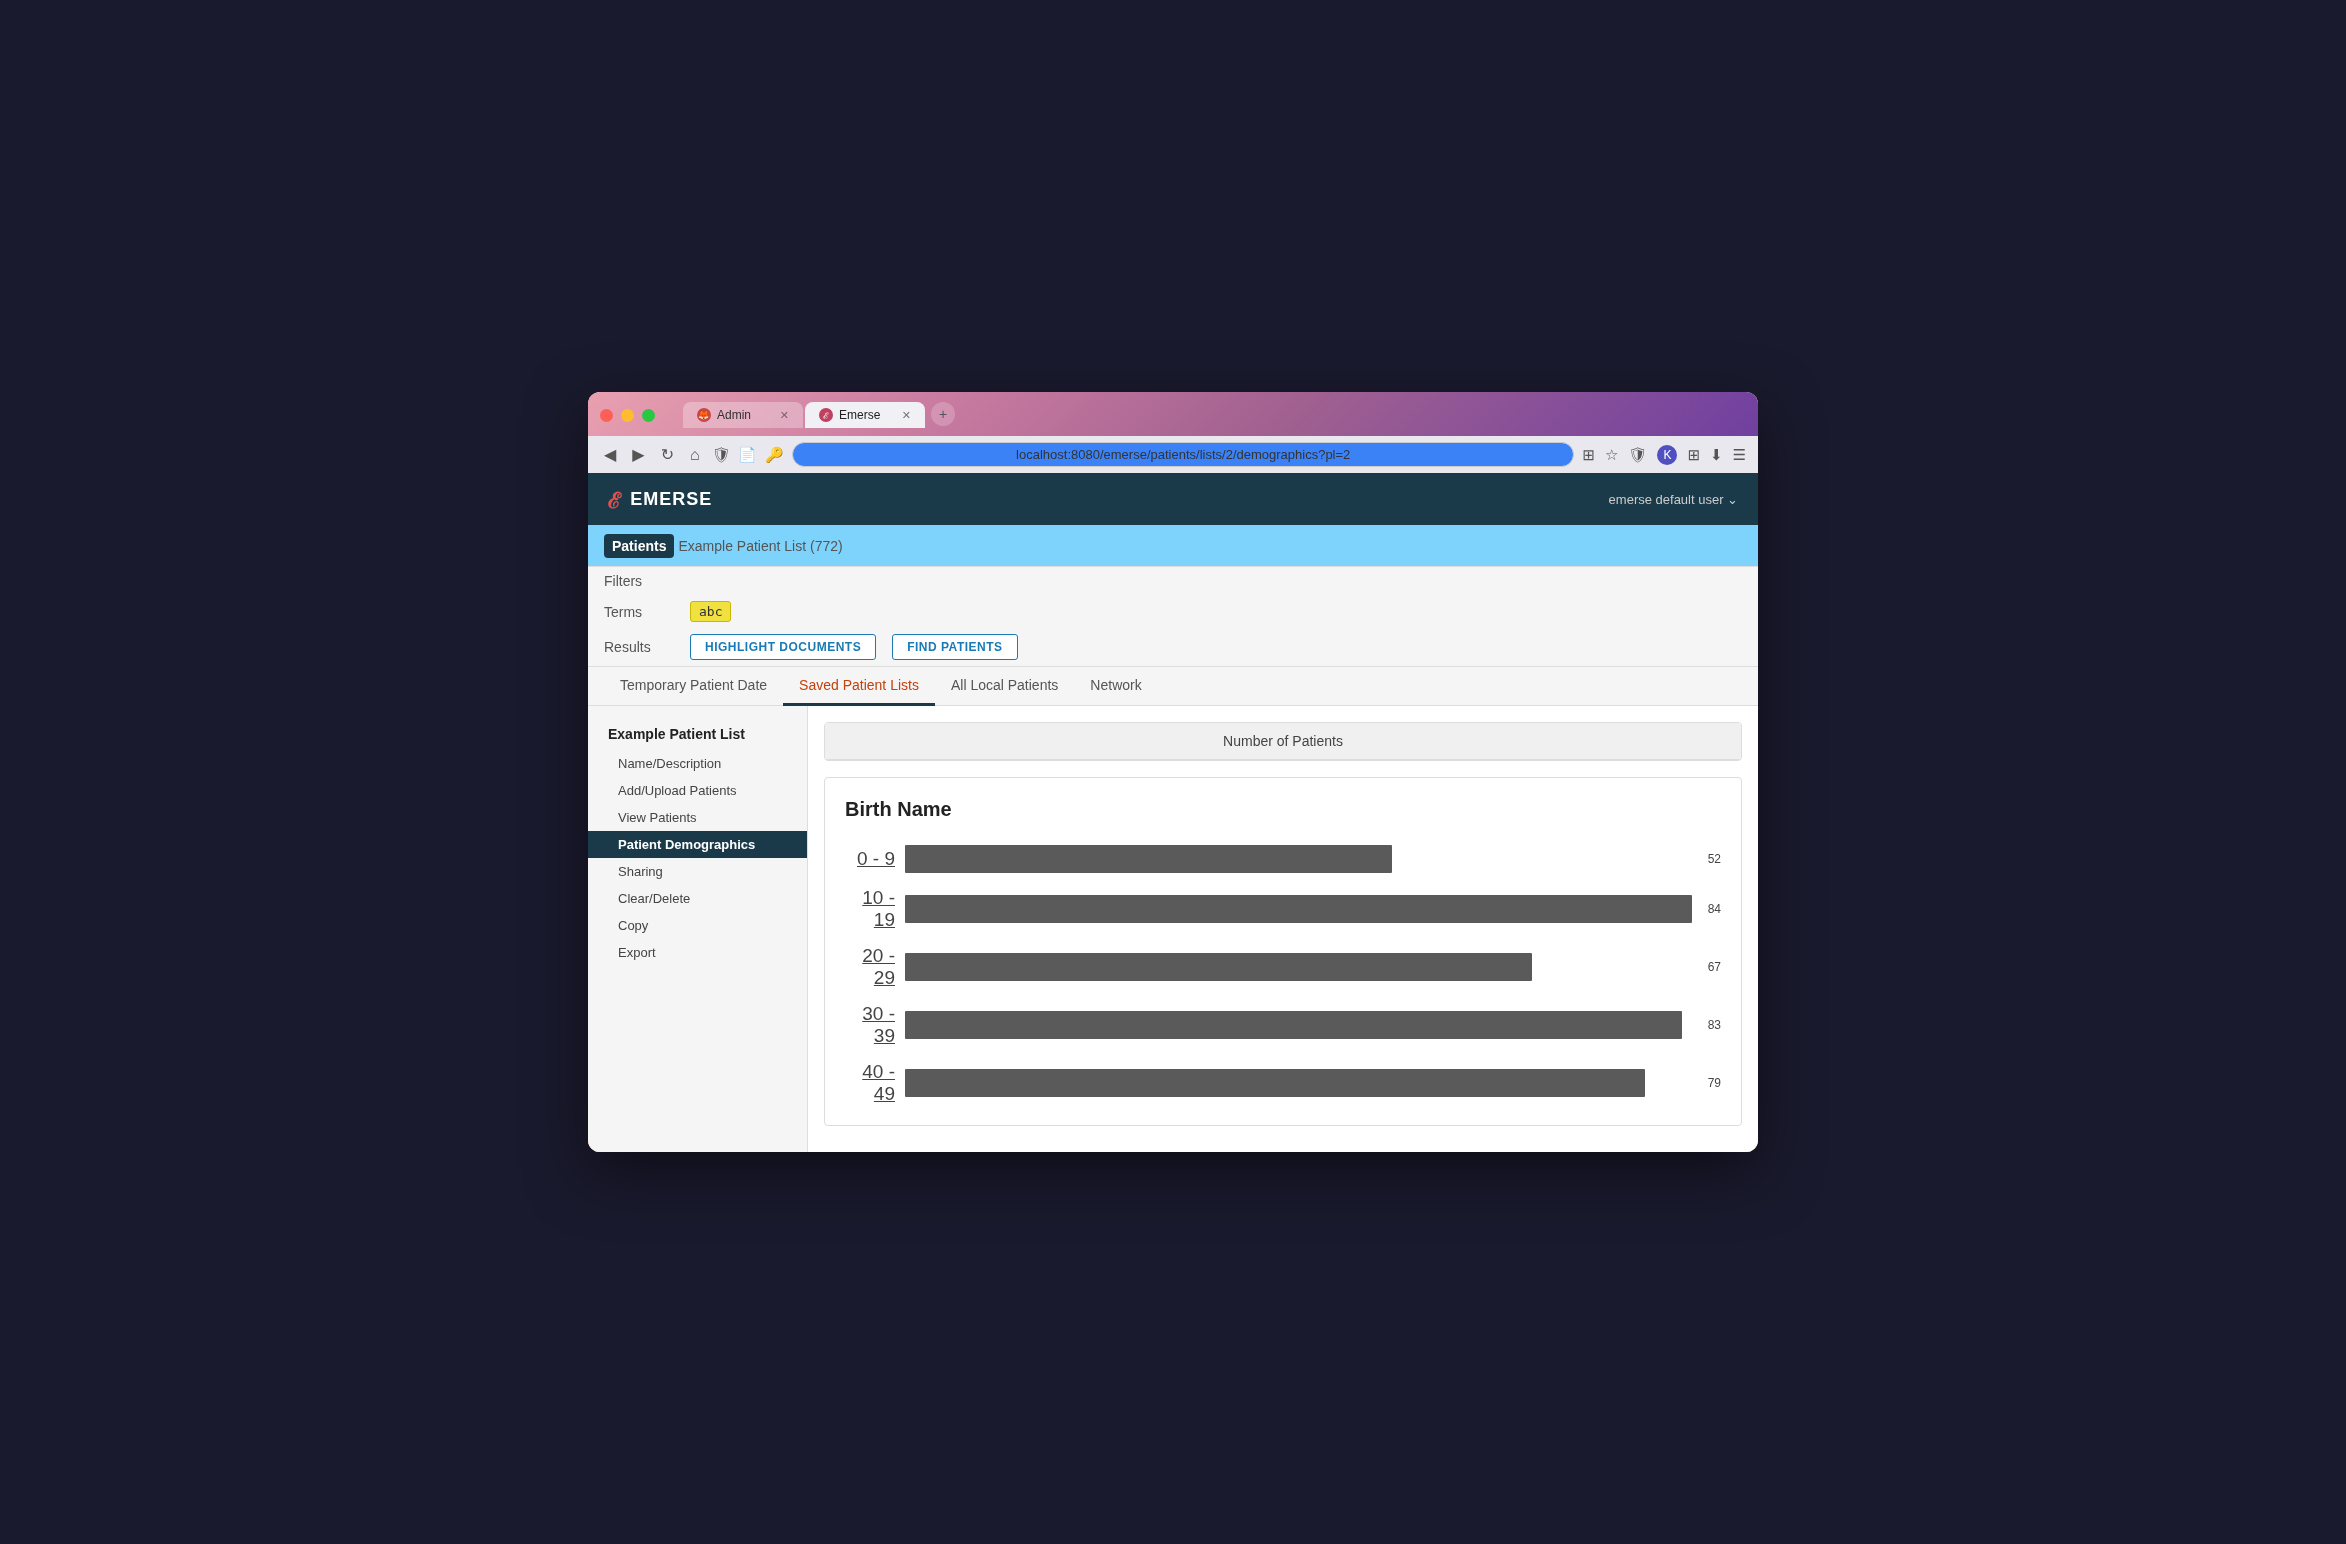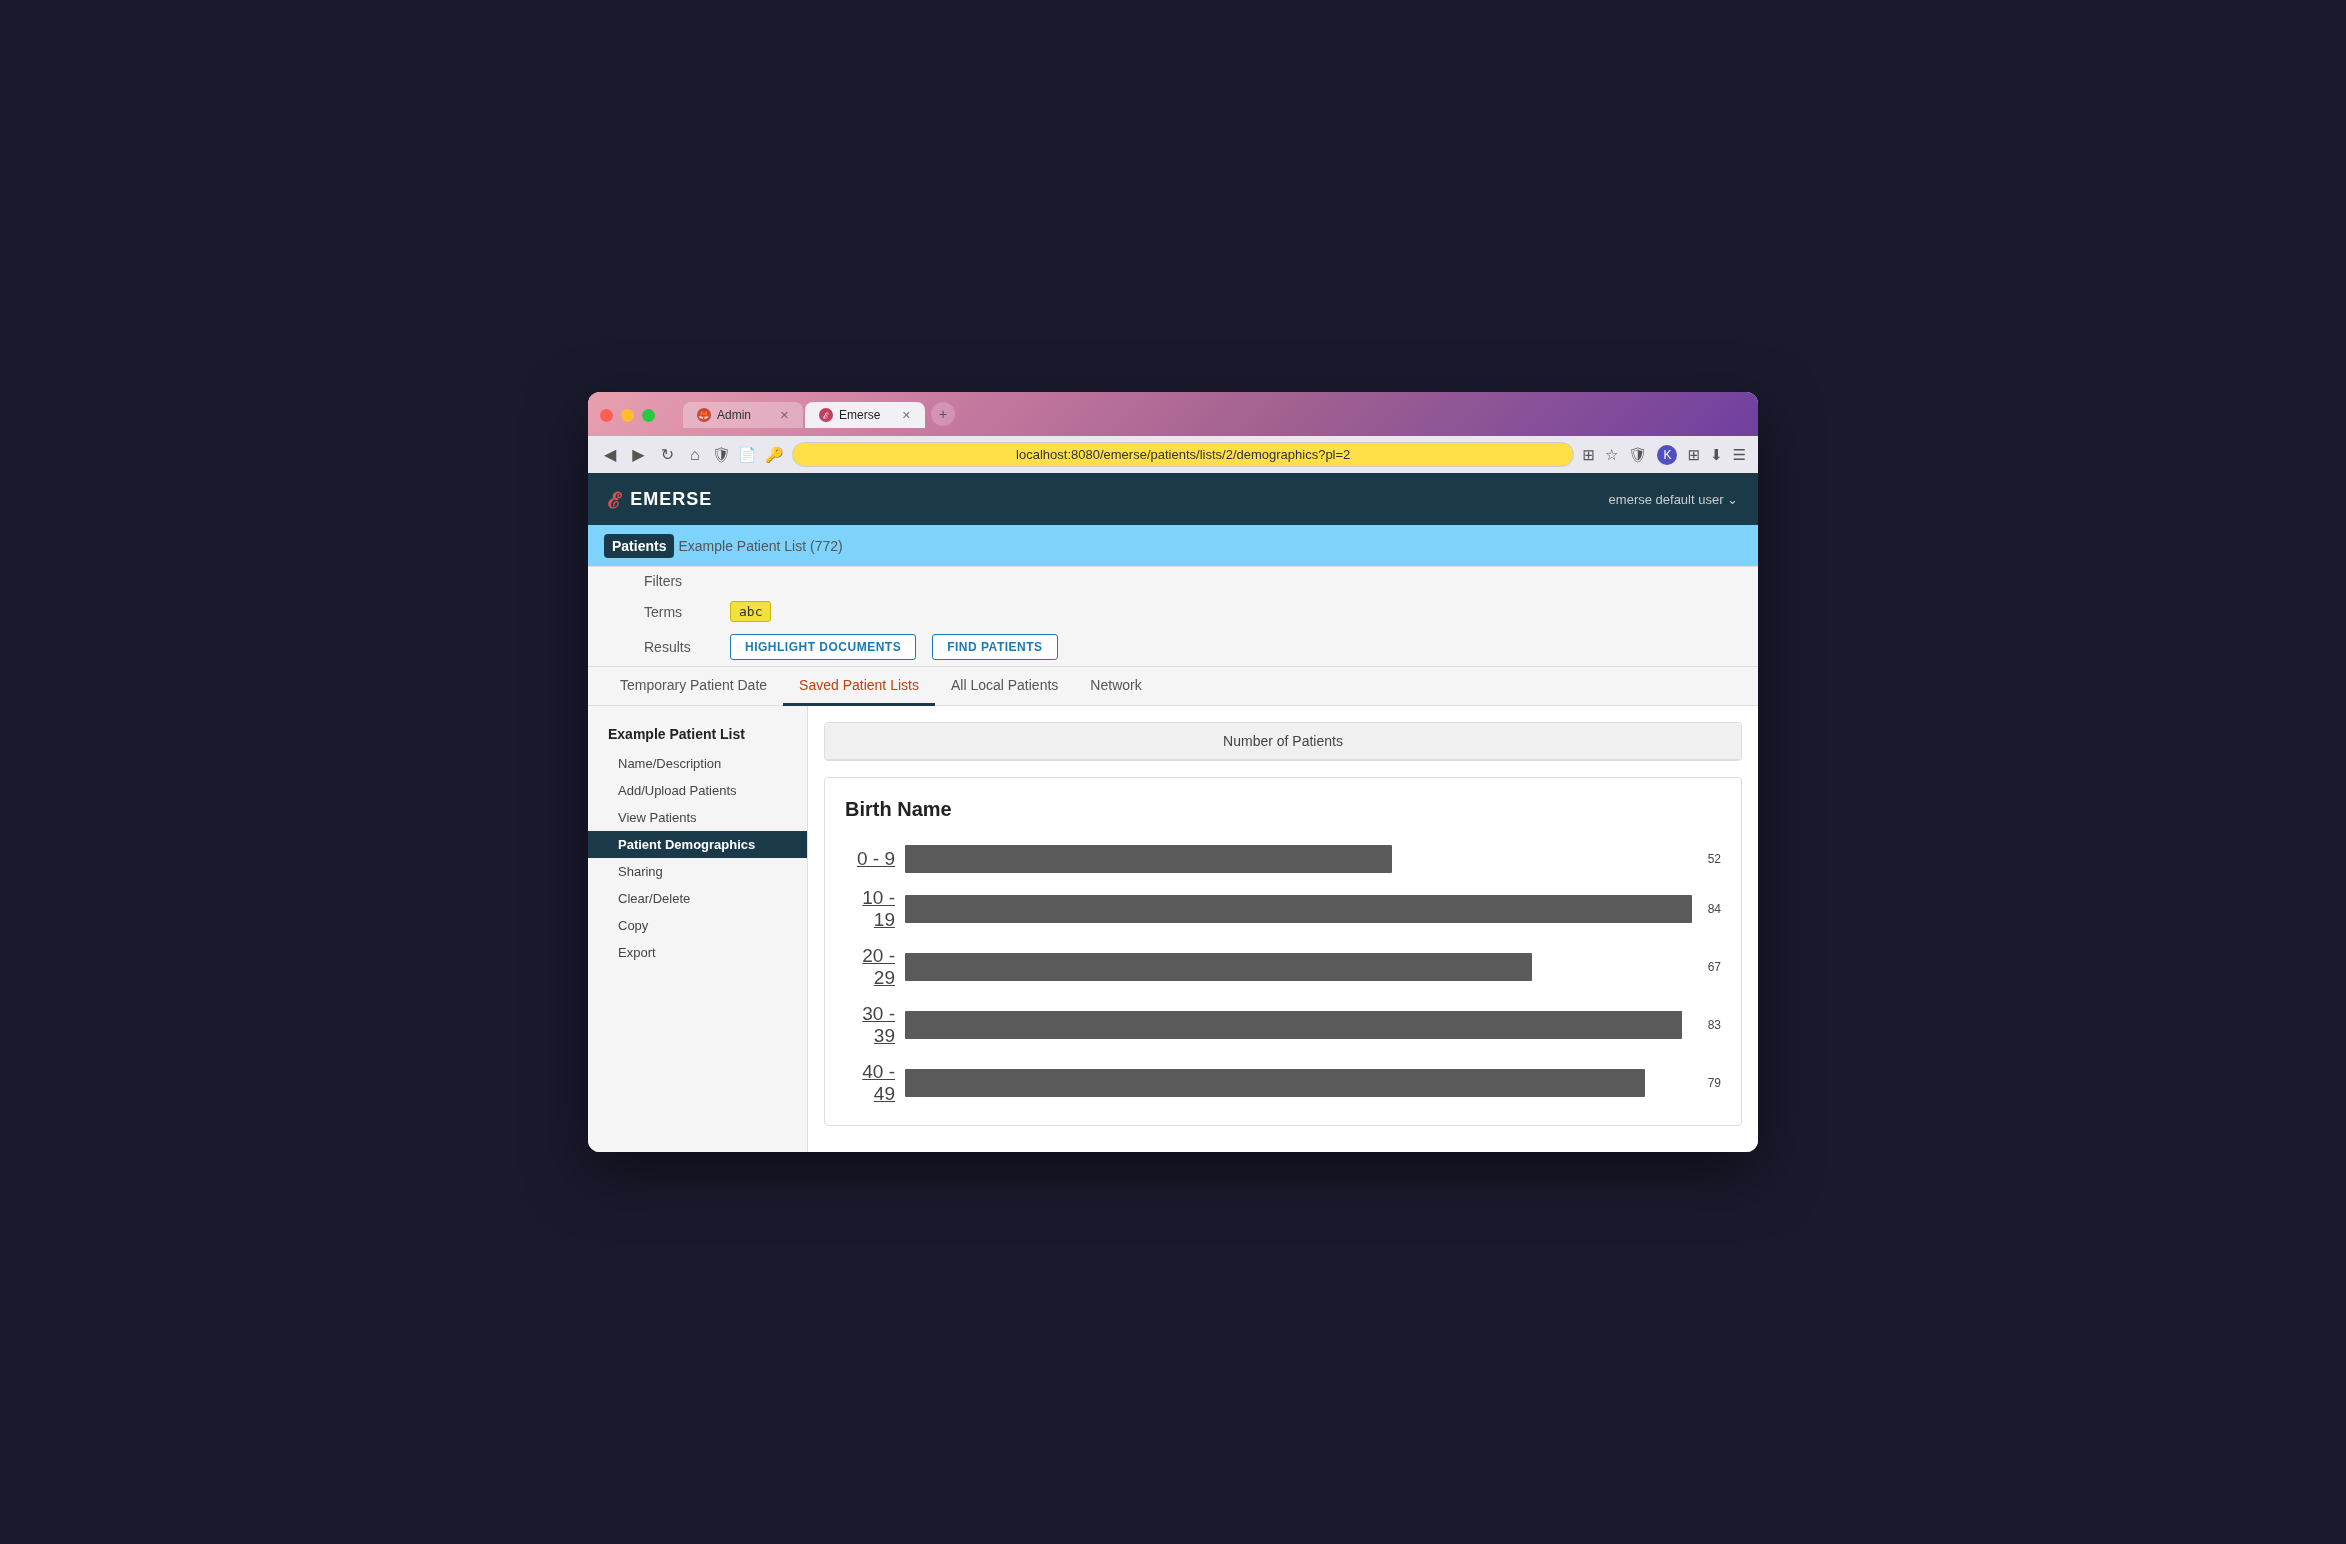--- a/index.html
+++ b/index.html
@@ -95,21 +95,21 @@
       gap: 8px;
       flex-shrink: 0;
     }
     .nav-btn {
       background: none; border: none; cursor: pointer;
       color: #555; font-size: 16px; padding: 2px 4px;
     }
     .nav-btn:disabled { color: #aaa; }
     .address-input {
       flex: 1;
-      background: #fde047;
+      background: #3b82f6;
       border: 1px solid #ccc;
       border-radius: 20px;
       padding: 4px 14px;
       font-size: 13px;
       color: #333;
       outline: none;
       text-align: center;
     }
     .toolbar-icons {
       display: flex; align-items: center; gap: 10px;
@@ -171,21 +171,20 @@
     }
     .sub-nav-breadcrumb {
       font-size: 14px;
       color: #555;
     }
     
     .filter-section {
       background: #f5f5f5;
       border-bottom: 1px solid #ddd;
       flex-shrink: 0;
-      padding-left: 40px;
     }
     .filter-row {
       display: flex;
       align-items: center;
       padding: 6px 16px;
       gap: 16px;
     }
     .filter-label {
       font-size: 14px;
       color: #555;

